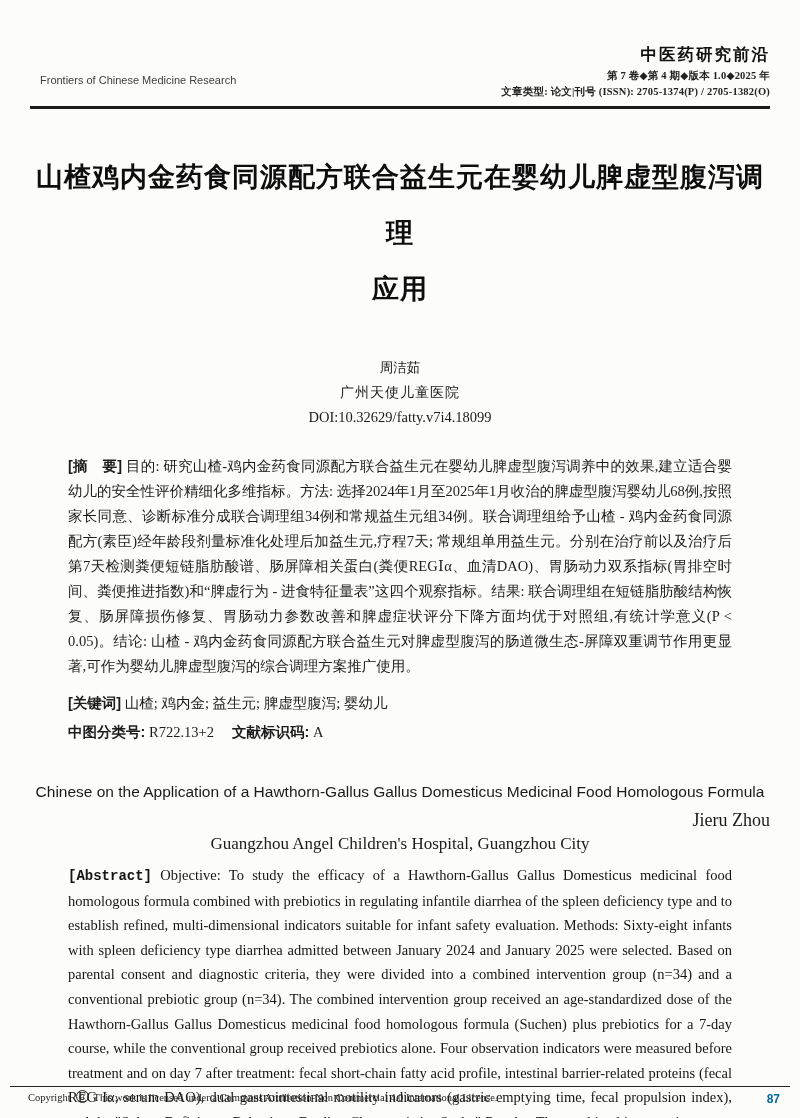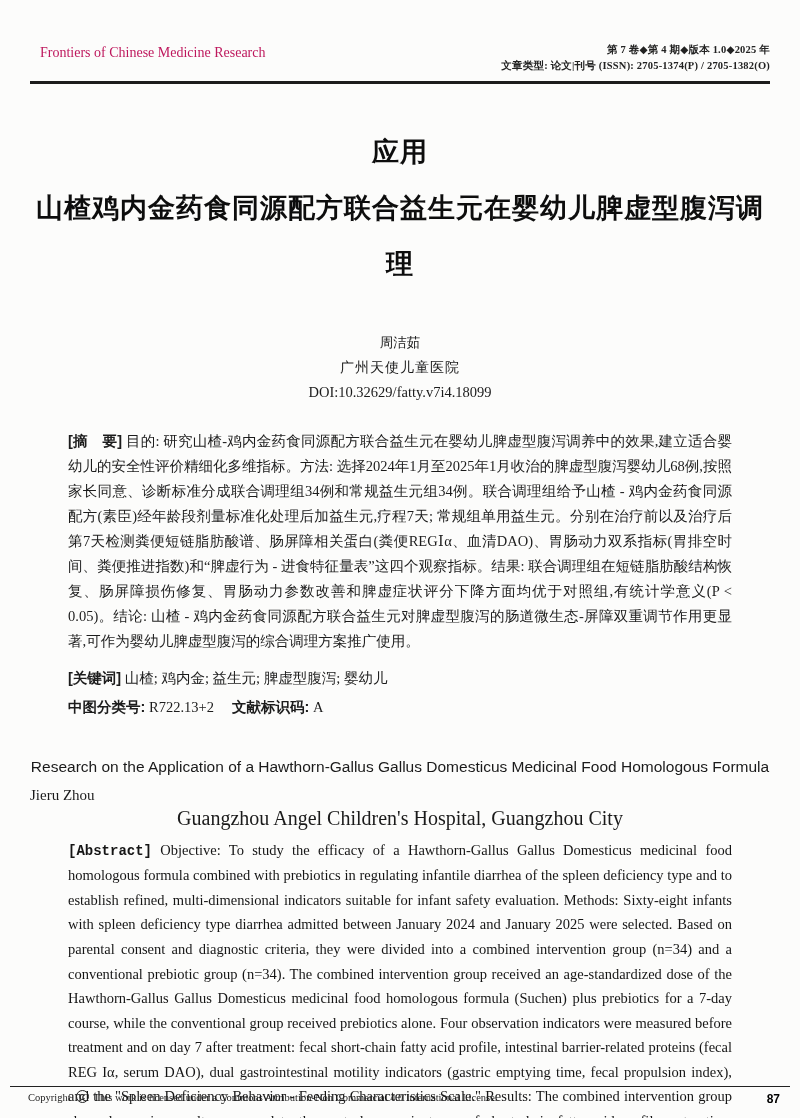--- a/index.html
+++ b/index.html
@@ -16,23 +16,23 @@
   }
   .inner { padding: 42px 30px 0 30px; }
 
   
   .header-row {
     display: flex;
     justify-content: space-between;
     align-items: flex-end;
   }
   .journal-en {
-    font-family: Liberation Serif, serif;
-    font-size: 14px;
-    color: #be185d;
+    font-family: Liberation Sans, sans-serif;
+    font-size: 11px;
+    color: #404040;
     padding-left: 10px;
     padding-bottom: 14px;
   }
   .header-right { text-align: right; line-height: 1.55; }
   .journal-cn {
     font-size: 16.5px;
     font-weight: bold;
     letter-spacing: 2px;
     color: #111;
   }
@@ -83,22 +83,22 @@
 
   
   .title-en {
     margin-top: 34px;
     text-align: center;
     font-family: "Liberation Sans", "DejaVu Sans", sans-serif;
     font-size: 15.5px;
     line-height: 26px;
     color: #1a1a1a;
   }
-  .author-en { margin-top: 4px; text-align: left; font-size: 15px; line-height: 23px; }
-  .affil-en { text-align: center; font-size: 20px; line-height: 23px; }
+  .author-en { margin-top: 4px; text-align: right; font-size: 18px; line-height: 23px; }
+  .affil-en { text-align: center; font-size: 17px; line-height: 23px; }
 
   .abs-en-block {
     margin: 8px 38px 0 38px;
     font-size: 14.5px;
     line-height: 24.6px;
     text-align: justify;
     color: #151515;
   }
   .lbl-en {
     font-weight: bold;
@@ -135,58 +135,59 @@
     justify-content: center;
     font-size: 8.5px;
     font-weight: bold;
     font-family: "Liberation Sans", "DejaVu Sans", sans-serif;
     flex: 0 0 auto;
   }
   .page-number {
     font-family: "Liberation Sans", "DejaVu Sans", sans-serif;
     font-size: 12px;
     font-weight: bold;
-    color: #000000;
+    color: #0369a1;
     padding-top: 2px;
   }
 </style>
 </head>
 <body>
 
 <div class="page">
   <div class="inner">
 
     <div class="header-row">
       <div class="journal-en">Frontiers of Chinese Medicine Research</div>
       <div class="header-right">
+        <div class="journal-cn">中医药研究前沿</div>
         <div class="header-meta">第 7 卷◆第 4 期◆版本 1.0◆2025 年</div>
         <div class="header-meta">文章类型: 论文|刊号 (ISSN): 2705-1374(P) / 2705-1382(O)</div>
       </div>
     </div>
     <hr class="header-rule">
 
     <div class="title-cn">
+      <div>山楂鸡内金药食同源配方联合益生元在婴幼儿脾虚型腹泻调理</div>
       <div>应用</div>
-      <div>山楂鸡内金药食同源配方联合益生元在婴幼儿脾虚型腹泻调理</div>
     </div>
 
     <div class="author-block">
       <div class="author-cn">周洁茹</div>
       <div class="affil-cn">广州天使儿童医院</div>
       <div class="doi">DOI:10.32629/fatty.v7i4.18099</div>
     </div>
 
     <div class="abs-cn-block">
       <p><span class="lbl-hei">[摘　要]</span> <span>目的: 研究山楂-鸡内金药食同源配方联合益生元在婴幼儿脾虚型腹泻调养中的效果,建立适合婴幼儿的安全性评价精细化多维指标。方法: 选择2024年1月至2025年1月收治的脾虚型腹泻婴幼儿68例,按照家长同意、诊断标准分成联合调理组34例和常规益生元组34例。联合调理组给予山楂 - 鸡内金药食同源配方(素臣)经年龄段剂量标准化处理后加益生元,疗程7天; 常规组单用益生元。分别在治疗前以及治疗后第7天检测粪便短链脂肪酸谱、肠屏障相关蛋白(粪便REGⅠα、血清DAO)、胃肠动力双系指标(胃排空时间、粪便推进指数)和“脾虚行为 - 进食特征量表”这四个观察指标。结果: 联合调理组在短链脂肪酸结构恢复、肠屏障损伤修复、胃肠动力参数改善和脾虚症状评分下降方面均优于对照组,有统计学意义(P &lt; 0.05)。结论: 山楂 - 鸡内金药食同源配方联合益生元对脾虚型腹泻的肠道微生态-屏障双重调节作用更显著,可作为婴幼儿脾虚型腹泻的综合调理方案推广使用。</span></p>
       <p class="kw-line"><span class="lbl-hei">[关键词]</span> <span>山楂; 鸡内金; 益生元; 脾虚型腹泻; 婴幼儿</span></p>
       <p class="clc-line"><span class="lbl-hei">中图分类号:</span> <span>R722.13+2</span><span class="clc-sep"></span><span class="lbl-hei">文献标识码:</span> <span>A</span></p>
     </div>
 
     <div class="title-en">
-      <div>Research on the Application of a Hawthorn-Gallus Gallus Domesticus Medicinal Food Homologous Formula</div>
+      <div>Chinese on the Application of a Hawthorn-Gallus Gallus Domesticus Medicinal Food Homologous Formula</div>
     </div>
     <div class="author-en">Jieru Zhou</div>
     <div class="affil-en">Guangzhou Angel Children's Hospital, Guangzhou City</div>
 
     <div class="abs-en-block">
       <p><span class="lbl-en">[Abstract]</span> <span>Objective: To study the efficacy of a Hawthorn-Gallus Gallus Domesticus medicinal food homologous formula combined with prebiotics in regulating infantile diarrhea of the spleen deficiency type and to establish refined, multi-dimensional indicators suitable for infant safety evaluation. Methods: Sixty-eight infants with spleen deficiency type diarrhea admitted between January 2024 and January 2025 were selected. Based on parental consent and diagnostic criteria, they were divided into a combined intervention group (n=34) and a conventional prebiotic group (n=34). The combined intervention group received an age-standardized dose of the Hawthorn-Gallus Gallus Domesticus medicinal food homologous formula (Suchen) plus prebiotics for a 7-day course, while the conventional group received prebiotics alone. Four observation indicators were measured before treatment and on day 7 after treatment: fecal short-chain fatty acid profile, intestinal barrier-related proteins (fecal REG Iα, serum DAO), dual gastrointestinal motility indicators (gastric emptying time, fecal propulsion index), and the "Spleen Deficiency Behavior - Feeding Characteristics Scale." Results: The combined intervention group showed superior results compared to the control group in terms of short-chain fatty acid profile restoration, intestinal barrier damage repair, improvement of gastrointestinal motility parameters, and reduction in spleen deficiency symptom scores, with statistical significance (P&lt;0.05). Conclusion: The Hawthorn-Gallus Gallus Domesticus medicinal food homologous formula combined with prebiotics has a more significant dual regulatory effect on intestinal microecology and barrier function in spleen deficiency type diarrhea and can be promoted as a comprehensive management plan for infantile diarrhea of this type.</span></p>
 
     </div>
 
   </div>

